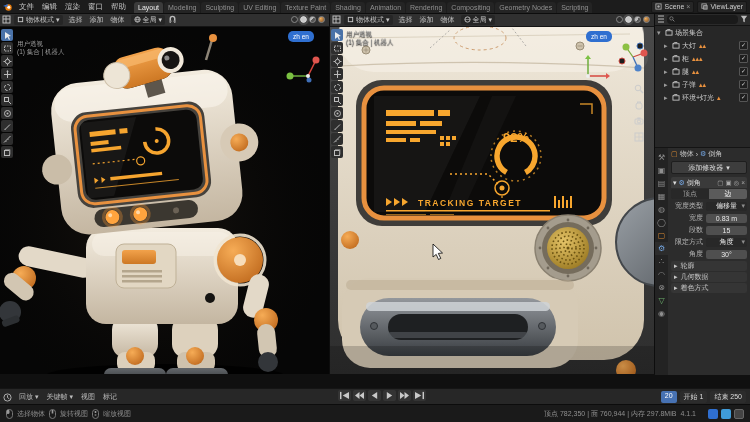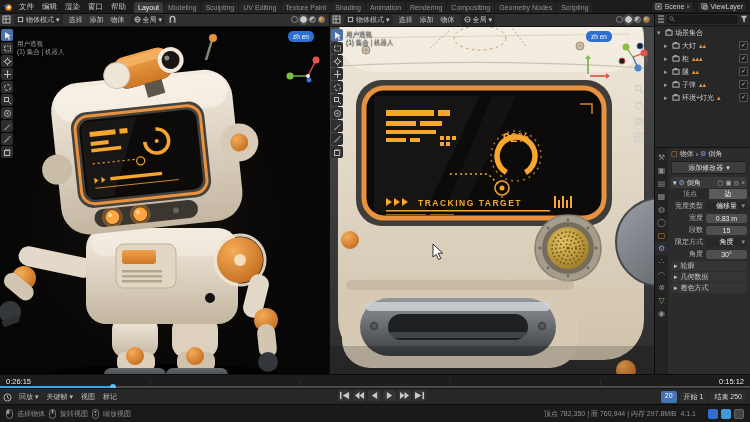--- a/index.html
+++ b/index.html
@@ -797,31 +797,20 @@
         <span>▸</span>
         <span>几何数据</span>
       </div>
       <div class="sect">
         <span>▸</span>
         <span>着色方式</span>
       </div>
     </div>
   </div>
 
-  <div id="tstrip">
-    <span class="tick" style="left:150px"></span>
-      <span class="tick" style="left:300px"></span>
-    <span class="tick" style="left:450px"></span>
-      <span class="tick" style="left:600px"></span>
-    <span class="vtime" style="left:6px">0:26:15</span>
-    <span class="vtime" style="right:6px">0:15:12</span>
-    <span class="track"></span>
-    <span class="trackfill"></span>
-    <span class="knob"></span>
-  </div>
 
   <div id="thead">
     <svg width="9" height="9" viewBox="0 0 10 10" style="margin:0 3px">
         <circle cx="5" cy="5" r="4" fill="none" stroke="#bbb"></circle>
         <path d="M5,2.5 V5 L7,6.5" fill="none" stroke="#bbb"></path>
       </svg>
     <span class="m">
         <span>回放</span>
         <span>▾</span>
       </span>

